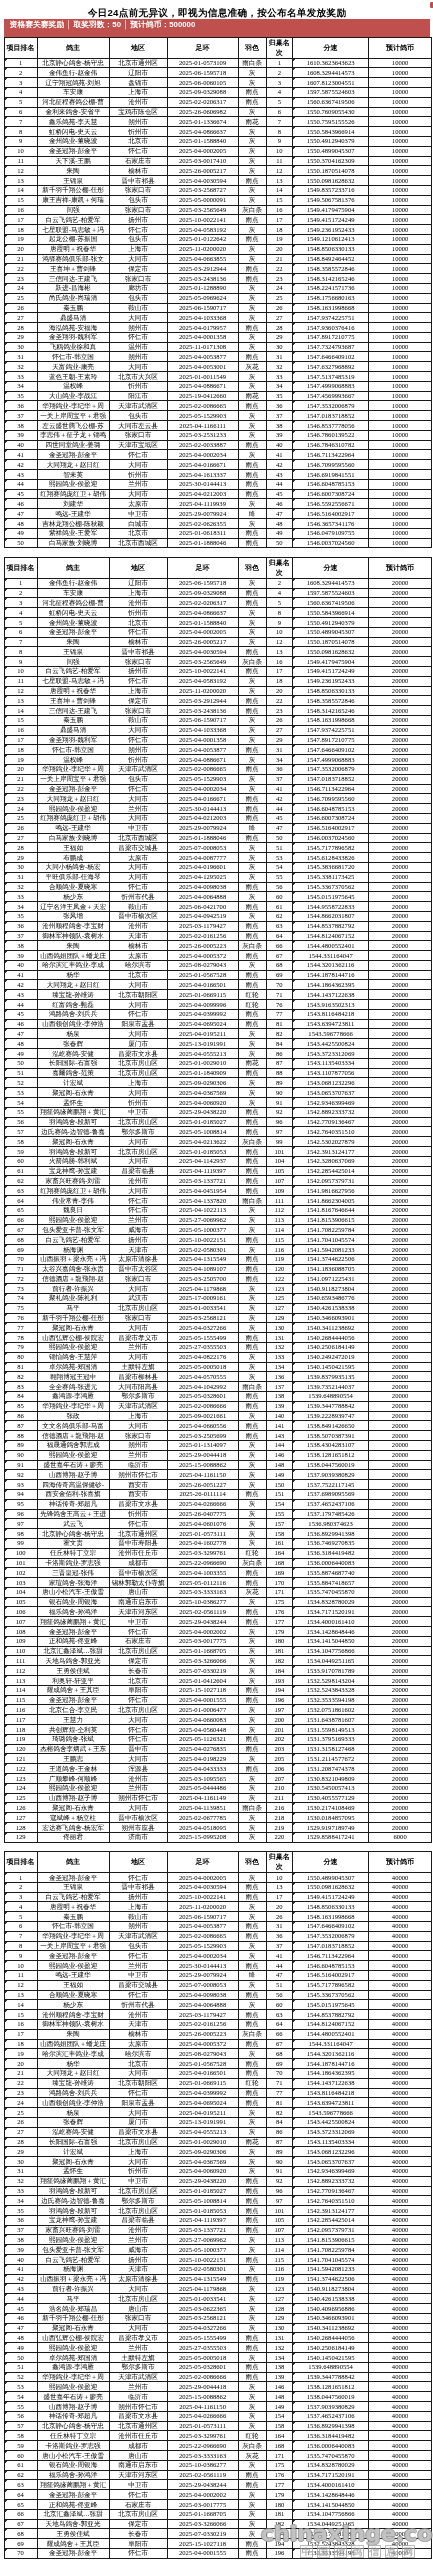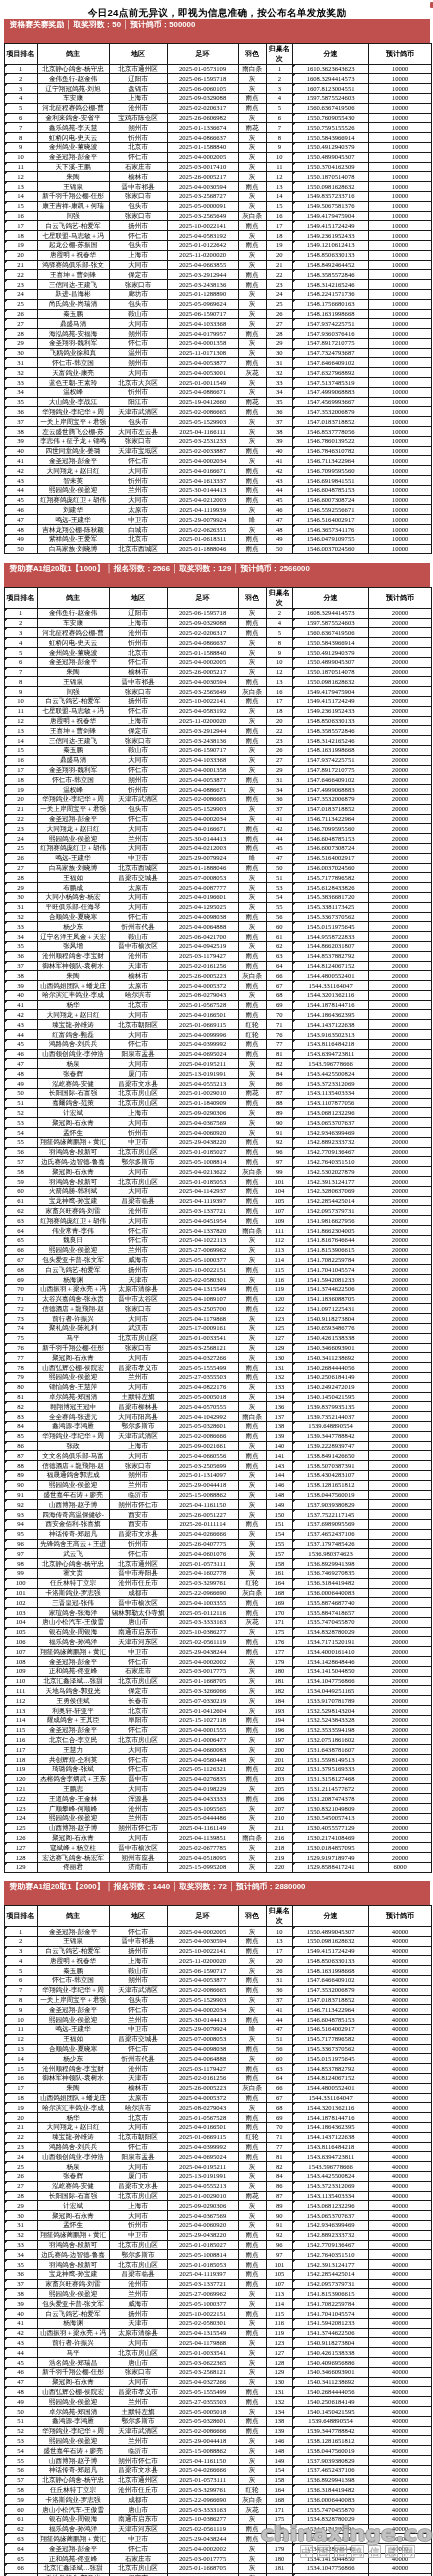--- a/index.html
+++ b/index.html
@@ -9,21 +9,21 @@
   }
   .top-gap{height:7.2px;}
   .notice-title{
     height:11.4px;line-height:11.4px;text-align:center;
     font-family:"Liberation Sans","DejaVu Sans",sans-serif;
     font-weight:bold;font-size:9.6px;color:#000;letter-spacing:0.3px;
   }
   .section{margin:0 3.6px;}
   .section + .section{margin-top:8.4px;}
   .bar{
-    height:24px;line-height:12px;background:#c0504d;color:#fff;
+    height:18px;line-height:12px;background:#c0504d;color:#fff;
     font-family:"Liberation Sans","DejaVu Sans",sans-serif;
     font-weight:bold;font-size:7.8px;padding-left:6px;
     white-space:nowrap;overflow:hidden;
   }
   table.grid{
     width:426px;border-collapse:collapse;table-layout:fixed;
     background:#fff;
     font-family:Liberation Serif, serif;
   }
   table.grid th, table.grid td{
@@ -597,21 +597,20 @@
             <td class="c3">2025-01-1888046</td>
             <td class="c4">雨点</td>
             <td class="c5">50</td>
             <td class="c6">1546.0037024560</td>
             <td class="c7">10000</td>
           </tr>
         </tbody>
       </table>
     </div>
     <div class="section">
-      <div class="bar">赞助赛A1组20取1【1000】 │ 报名羽数：2566 │ 取奖羽数：129 │ 预计鸽币：2566000</div>
       <table class="grid">
         <colgroup>
           <col style="width: 33px;">
           <col style="width: 72px;">
           <col style="width: 58px;">
           <col style="width: 71px;">
           <col style="width: 28px;">
           <col style="width: 26.5px;">
           <col style="width: 76px;">
           <col style="width: 63px;">
@@ -1916,21 +1915,20 @@
             <td class="c3">2025-15-0995208</td>
             <td class="c4">灰</td>
             <td class="c5">220</td>
             <td class="c6">1529.8588417241</td>
             <td class="c7">6000</td>
           </tr>
         </tbody>
       </table>
     </div>
     <div class="section">
-      <div class="bar">赞助赛A1组20取1【2000】 │ 报名羽数：1440 │ 取奖羽数：72 │ 预计鸽币：2880000</div>
       <table class="grid">
         <colgroup>
           <col style="width: 33px;">
           <col style="width: 72px;">
           <col style="width: 58px;">
           <col style="width: 71px;">
           <col style="width: 28px;">
           <col style="width: 26.5px;">
           <col style="width: 76px;">
           <col style="width: 63px;">

